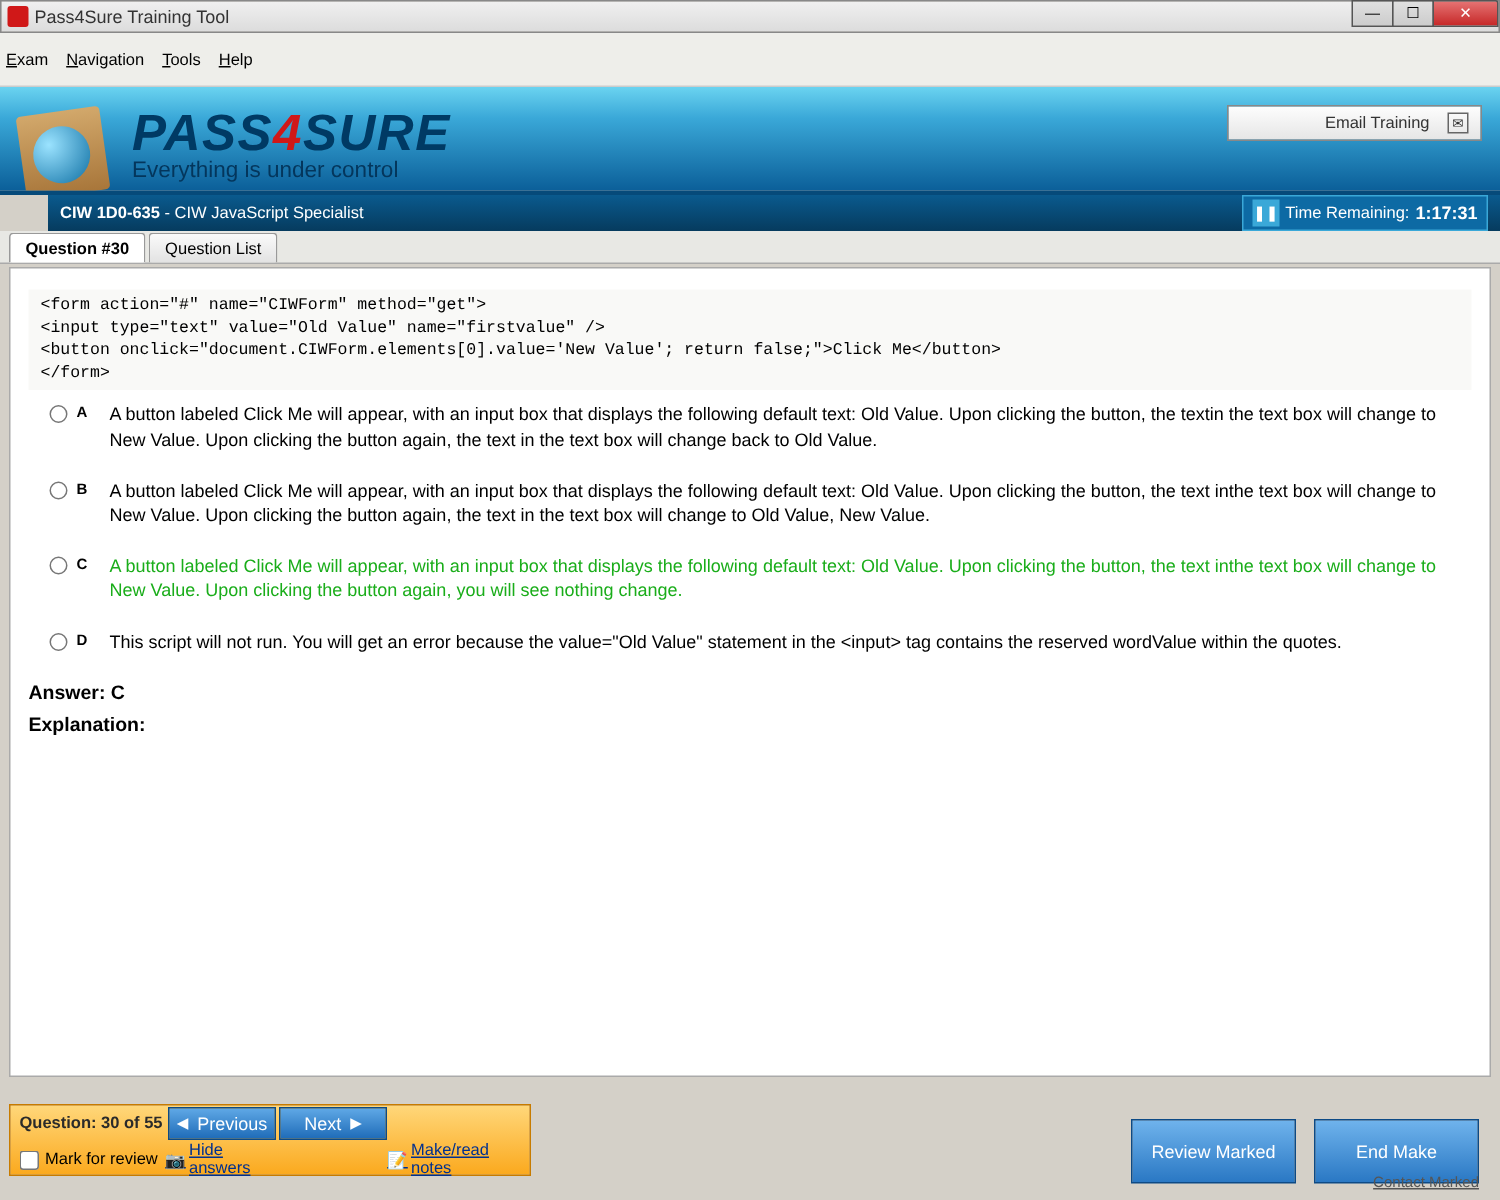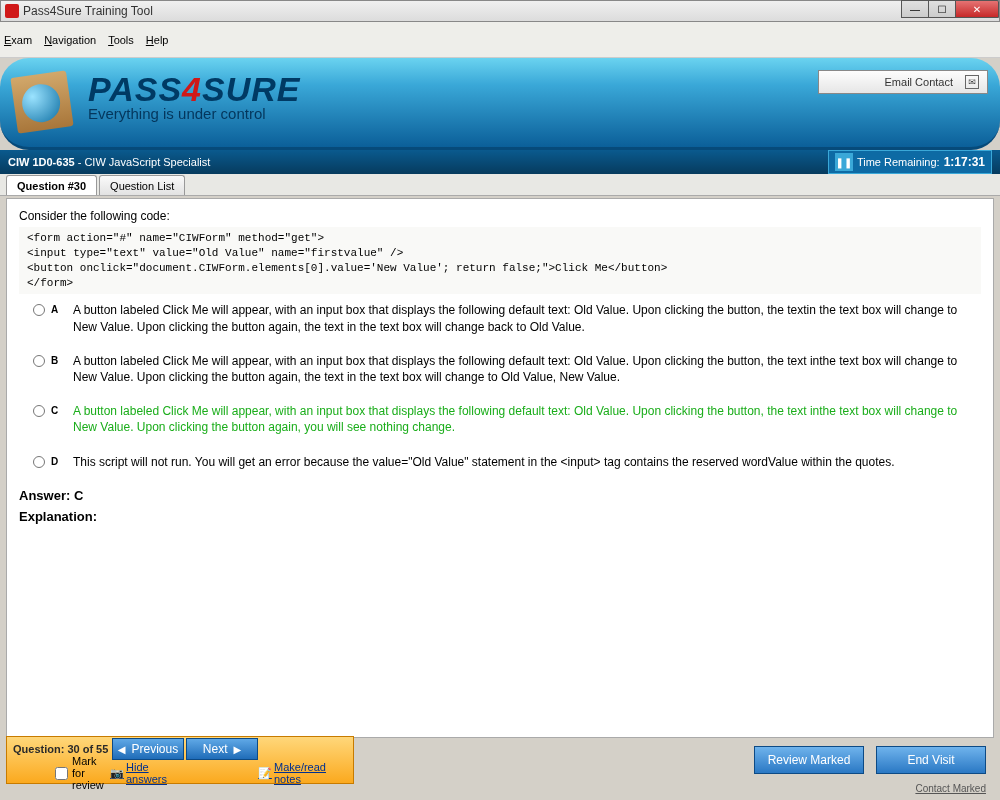--- a/index.html
+++ b/index.html
@@ -13,34 +13,34 @@
 .winbtn.min { background: linear-gradient(#e0e0e0,#ccc); }
 .winbtn.max { background: linear-gradient(#e0e0e0,#ccc); }
 .winbtn.close { background: linear-gradient(#e57373,#c62828); color: #fff; width: 44px; border-top-right-radius: 2px; }
 
 
 .menubar { height: 36px; background: #eeeeea; border-bottom: 1px solid #ccc; display: flex; align-items: center; padding: 16px 4px; font-size: 11px; }
 .menubar span { margin-right: 12px; }
 .menubar span u { text-decoration: underline; }
 
 
-.banner { height: 92px; background: linear-gradient(to bottom, #6ad3f0 0%, #3aa8d8 30%, #0b5f99 100%); position: relative; overflow: hidden; border-bottom: 3px solid #064a7a; border-radius: 29px; }
+.banner { height: 72px; background: linear-gradient(to bottom, #6ad3f0 0%, #3aa8d8 30%, #0b5f99 100%); position: relative; overflow: hidden; border-bottom: 3px solid #064a7a; }
 .banner-logo { position: absolute; left: 10px; top: 6px; width: 64px; height: 75px; display:flex; align-items:center; justify-content:center; }
 .banner-logo .box { width: 56px; height: 56px; background: linear-gradient(#d2a86b,#a8763a); transform: rotate(-8deg); border-radius: 3px; position: relative; }
 .banner-logo .box::after { content:""; position:absolute; width:38px; height:38px; border-radius:50%; background: radial-gradient(circle at 30% 30%, #9be3ff, #0e6fa3); top:10px; left:8px; }
 .banner-text { position: absolute; left: 88px; top: 12px; }
 .banner-text .main { font-family: Arial Black, Arial; font-weight: 900; font-size: 34px; font-style: italic; color: #003a64; letter-spacing: 1px; }
 .banner-text .main .red { color: #d01818; }
 .banner-text .tag { font-family: Arial; font-size: 15px; color: #04365c; margin-top: -4px; }
 .banner-buttons { position: absolute; right: 12px; top: 12px; display: flex; flex-direction: column; gap: 6px; }
 .banner-btn { width: 170px; height: 24px; background: linear-gradient(#fdfdfd,#e6e6e6); border: 1px solid #888; display: flex; align-items: center; justify-content: flex-end; padding: 0 8px; font-size: 11px; color: #333; gap: 12px; }
 .banner-btn .icn { width: 14px; height: 14px; border: 1px solid #666; display:flex; align-items:center; justify-content:center; font-size: 9px; }
 
 
-.infobar { height: 24px; background: linear-gradient(to bottom,#0a5a8e,#063b5e); display: flex; align-items: center; justify-content: space-between; padding: 4px 8px; color: #fff; font-size: 11px; }
+.infobar { height: 24px; background: linear-gradient(to bottom,#0a5a8e,#063b5e); display: flex; align-items: center; justify-content: space-between; padding: 4px 8px; color: #fff; font-size: 11px; margin-left: 32px; }
 .infobar .exam { color: #fff; }
 .infobar .exam b { color: #fff; }
 .timer { display: flex; align-items: center; gap: 4px; background: #0d6aa4; padding: 2px 6px; border: 1px solid #3aa8d8; }
 .timer .pause { width: 18px; height: 18px; background: #3aa8d8; display:flex; align-items:center; justify-content:center; color:#fff; font-size:10px; }
 .timer .label { font-size: 11px; }
 .timer .time { font-weight: bold; font-size: 12px; }
 
 
 .tabs-row { height: 22px; background: #e8e8e4; display: flex; align-items: flex-end; padding: 0 6px; border-bottom: 1px solid #aaa; }
 .tab { height: 20px; padding: 1px 10px; border: 1px solid #999; border-bottom: none; background: linear-gradient(#fafafa,#e2e2e2); margin-right: 2px; display: flex; align-items: center; font-size: 11px; border-top-left-radius: 3px; border-top-right-radius: 3px; }
@@ -59,27 +59,27 @@
 .answer-line { font-weight: bold; font-size: 13px; margin-top: 4px; }
 .explanation-line { font-weight: bold; font-size: 13px; margin-top: 6px; }
 
 
 .bottom-area { position: absolute; bottom: 8px; left: 0; right: 0; height: 56px; }
 .nav-panel { position: absolute; left: 6px; top: 0; width: 348px; height: 48px; background: linear-gradient(#ffd77a,#fba91e); border: 1px solid #c77b00; display: grid; grid-template-columns: 104px 74px 74px 96px; grid-template-rows: 24px 24px; align-items: center; }
 .nav-qpos { grid-column:1; grid-row:1; font-weight: bold; font-size: 11px; padding-left: 6px; color: #2a2a2a; }
 .nav-btn { height: 22px; margin: 1px; background: linear-gradient(#5fa8e6,#1f6cb8); border: 1px solid #0d4a85; color: #fff; display:flex; align-items:center; justify-content:center; gap:6px; font-size: 12px; }
 .nav-prev { grid-column:2; grid-row:1; }
 .nav-next { grid-column:3; grid-row:1; }
-.nav-mark { grid-column:1; grid-row:2; display:flex; align-items:center; padding-left:18px; font-size:11px;margin-left:30px; }
+.nav-mark { grid-column:1; grid-row:2; display:flex; align-items:center; padding-left:6px; font-size:11px; }
 .nav-mark input { margin-right: 4px; }
 .nav-hide { grid-column:2 / span 1; grid-row:2; display:flex; align-items:center; justify-content:center; font-size:11px; text-decoration: underline; color:#00308f; gap:3px; }
 .nav-notes { grid-column:4; grid-row:2; display:flex; align-items:center; justify-content:center; font-size:11px; text-decoration: underline; color:#00308f; gap:3px; }
 .nav-panel .icn { width:12px; height:12px; display:inline-flex; align-items:center; justify-content:center; }
 
-.review-btn, .end-btn { position:absolute; top:10px; width:110px; height:28px; background: linear-gradient(#6fb3ec,#2a78c4); border: 1px solid #0d4a85; color:#fff; display:flex; align-items:center; justify-content:center; font-size:12px; }
+.review-btn, .end-btn { position:absolute; top:10px; width:110px; height:43px; background: linear-gradient(#6fb3ec,#2a78c4); border: 1px solid #0d4a85; color:#fff; display:flex; align-items:center; justify-content:center; font-size:12px; }
 .review-btn { right: 136px; }
 .end-btn { right: 14px; }
 .contact { position:absolute; right:14px; bottom: -2px; font-size:10px; text-decoration: underline; color: #555; }
 .arrow { font-size: 10px; }
 </style>
 </head>
 <body>
 
 <div class="window-titlebar">
   <span style="width:14px;height:14px;background:#d01818;border-radius:2px;display:inline-block;"></span>
@@ -103,21 +103,21 @@
       <div class="box"></div>
     </div>
   <div class="banner-text">
     <div class="main">
       <span>PASS</span><span class="red">4</span><span>SURE</span>
     </div>
     <div class="tag">Everything is under control</div>
   </div>
   <div class="banner-buttons">
     <div class="banner-btn">
-      <span>Email Contact</span>
+      <span>Email Training</span>
       <span class="icn">✉</span>
     </div>
   </div>
 </div>
 
 <div class="infobar">
   <div class="exam">
     <b>CIW 1D0-635</b><span> - CIW JavaScript Specialist</span>
   </div>
   <div class="timer">
@@ -126,21 +126,20 @@
     <span class="time">1:17:31</span>
   </div>
 </div>
 
 <div class="tabs-row">
   <div class="tab active">Question #30</div>
   <div class="tab">Question List</div>
 </div>
 
 <div class="content">
-  <div class="q-intro">Consider the following code:</div>
   <div class="code-block" id="code-block">&lt;form action="#" name="CIWForm" method="get"&gt;
 &lt;input type="text" value="Old Value" name="firstvalue" /&gt;
 &lt;button onclick="document.CIWForm.elements[0].value='New Value'; return false;"&gt;Click Me&lt;/button&gt;
 &lt;/form&gt;</div>
   <div id="options">
       <div class="option">
         <div class="radio"></div>
         <div class="letter">A</div>
         <div class="text">A button labeled Click Me will appear, with an input box that displays the following default text: Old Value. Upon clicking the button, the textin the text box will change to New Value. Upon clicking the button again, the text in the text box will change back to Old Value.</div>
       </div>
@@ -184,15 +183,15 @@
         <span class="icn">📷</span>
         <span>Hide answers</span>
       </div>
     <div></div>
     <div class="nav-notes">
         <span class="icn">📝</span>
         <span>Make/read notes</span>
       </div>
   </div>
   <div class="review-btn">Review Marked</div>
-  <div class="end-btn">End Visit</div>
+  <div class="end-btn">End Make</div>
   <div class="contact">Contact Marked</div>
 </div>
 
 </body></html>

